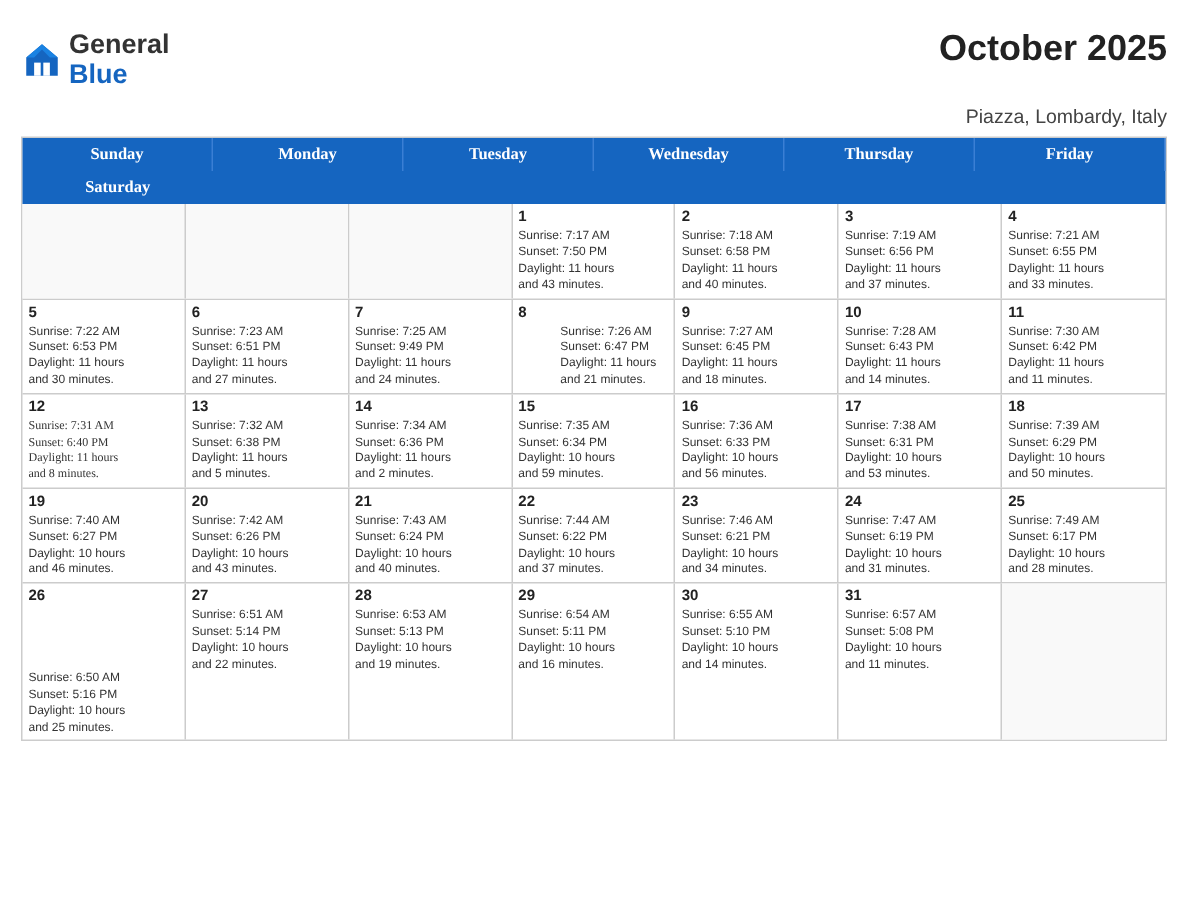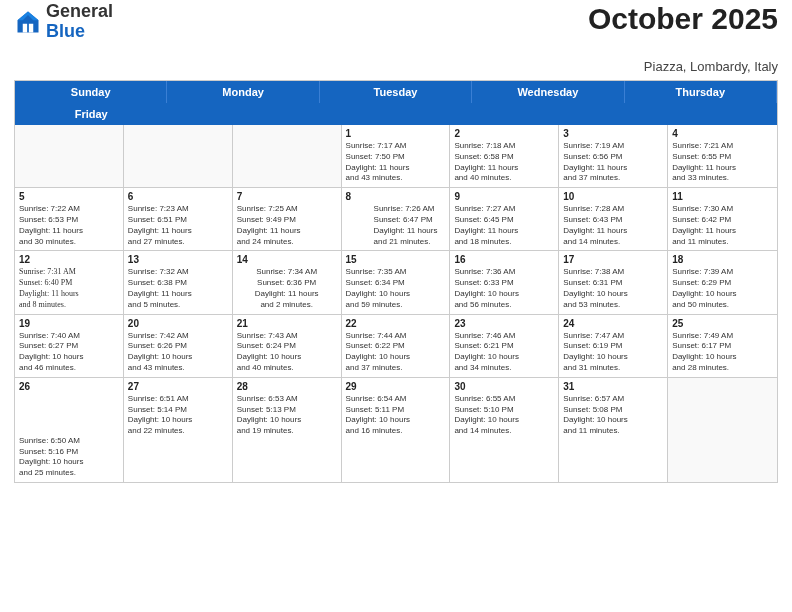--- a/index.html
+++ b/index.html
@@ -6,21 +6,21 @@
     body {
       font-family: Arial, sans-serif;
       background: #fff;
       width: 792px;
       height: 612px;
       overflow: hidden;
     }
     .page {
       width: 792px;
       height: 472px;
-      padding: 2px 14px;
+      padding: 20px 14px;
       display: flex;
       flex-direction: column;
     }
     .header {
       display: flex;
       justify-content: space-between;
       align-items: flex-start;
       margin-bottom: 6px;
     }
     .logo {
@@ -36,40 +36,41 @@
     .logo-general { color: #333; }
     .logo-blue { color: #1565c0; }
     .logo-icon {
       width: 28px;
       height: 28px;
     }
     .title-area {
       text-align: right;
     }
     .month-title {
-      font-size: 30px;
+      font-size: 24px;
       font-weight: bold;
       color: #222;
       line-height: 1.1;
     }
     .subtitle {
       font-size: 13px;
       color: #444;
       margin-top: 24px;
     }
     .calendar {
       flex: 1;
       display: flex;
       flex-direction: column;
       border: 1px solid #ccc;
     }
     .cal-header-row {
       display: grid;
-      grid-template-columns: repeat(5, 1fr);
+      grid-template-columns: repeat(6, 1fr);
       background: #1565c0;
+      font-family: Liberation Serif, serif;
     }
     .cal-header-cell {
       color: #fff;
       font-size: 11px;
       font-weight: bold;
       text-align: center;
       padding: 5px 2px;
       border-right: 1px solid #3a7fd4;
     }
     .cal-header-cell:last-child { border-right: none; }
@@ -133,20 +134,21 @@
   </div>
 
   <div class="calendar">
     <div class="cal-header-row">
     <div class="cal-header-cell">Sunday</div>
         <div class="cal-header-cell">Monday</div>
         <div class="cal-header-cell">Tuesday</div>
         <div class="cal-header-cell">Wednesday</div>
         <div class="cal-header-cell">Thursday</div>
         <div class="cal-header-cell">Friday</div>
+        <div class="cal-header-cell">Saturday</div>
       </div>
     <div class="cal-body">
     <div class="cal-row">
           <div class="cal-cell empty"></div>
           <div class="cal-cell empty"></div>
           <div class="cal-cell empty"></div>
           <div class="cal-cell">
             <div class="day-num">1</div>
             <div class="cell-text" style="white-space: pre-line;">Sunrise: 7:17 AM
 Sunset: 7:50 PM
@@ -236,21 +238,21 @@
           </div>
           <div class="cal-cell">
             <div class="day-num">13</div>
             <div class="cell-text" style="white-space: pre-line;">Sunrise: 7:32 AM
 Sunset: 6:38 PM
 Daylight: 11 hours
 and 5 minutes.</div>
           </div>
           <div class="cal-cell">
             <div class="day-num">14</div>
-            <div class="cell-text" style="white-space: pre-line; text-align: center;">Sunrise: 7:34 AM
+            <div class="cell-text" style="white-space: pre-line;">Sunrise: 7:34 AM
 Sunset: 6:36 PM
 Daylight: 11 hours
 and 2 minutes.</div>
           </div>
           <div class="cal-cell">
             <div class="day-num">15</div>
             <div class="cell-text" style="white-space: pre-line;">Sunrise: 7:35 AM
 Sunset: 6:34 PM
 Daylight: 10 hours
 and 59 minutes.</div>

